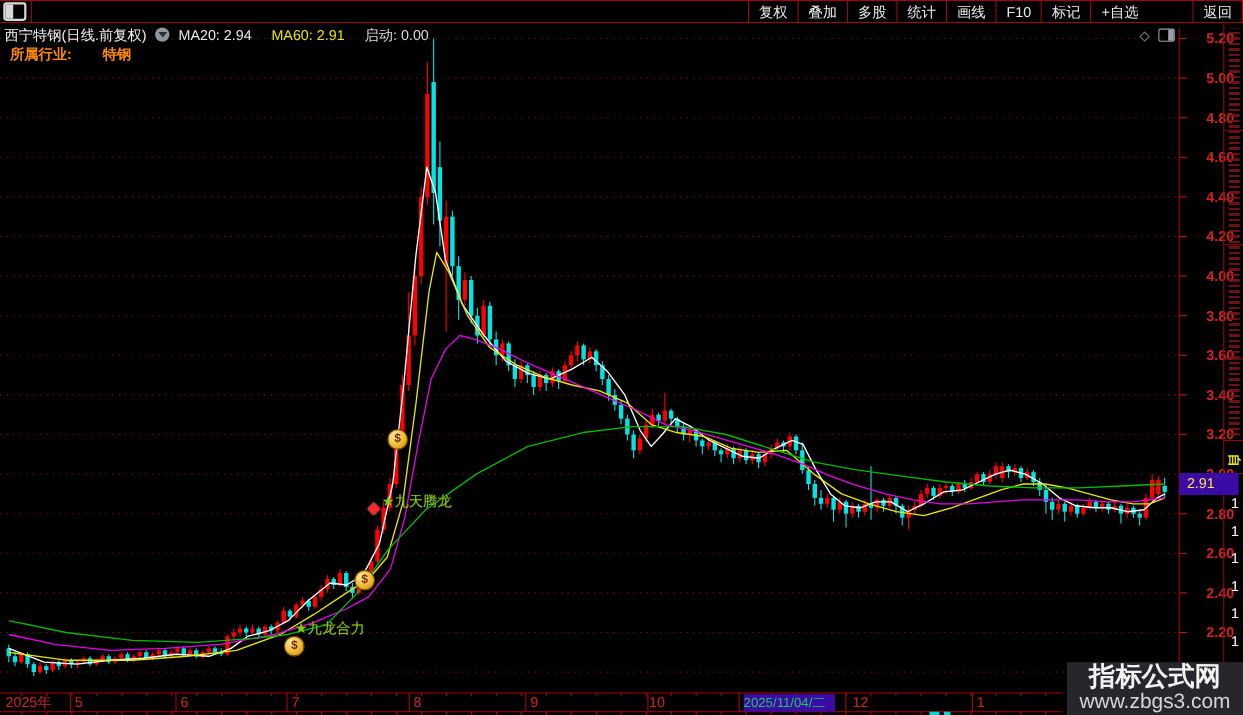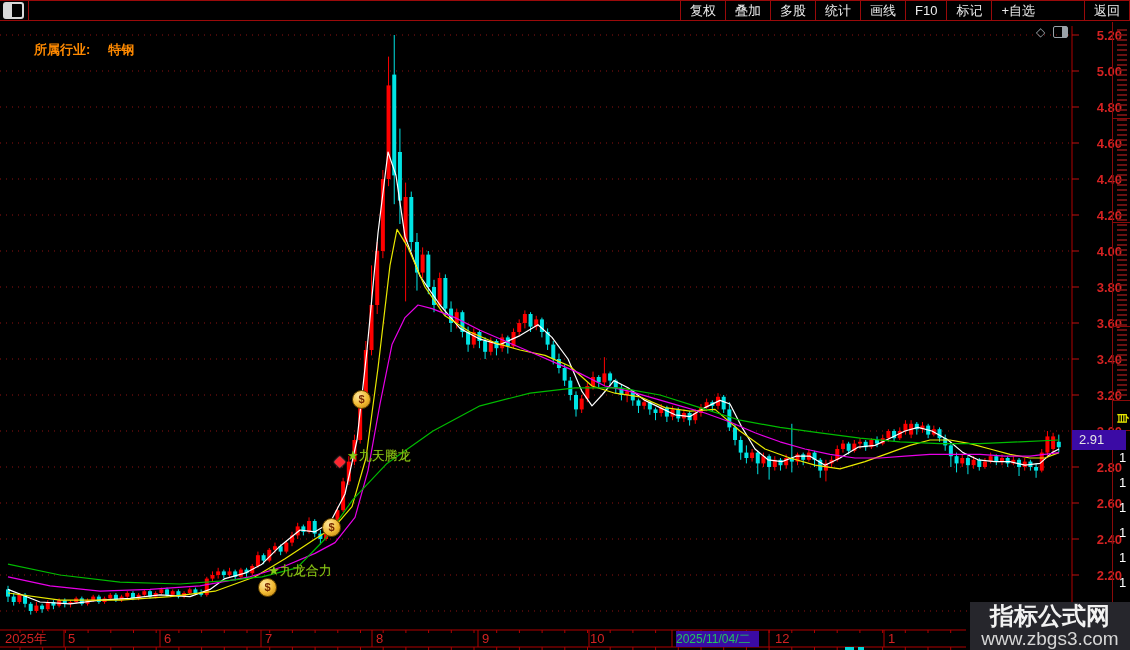--- a/index.html
+++ b/index.html
@@ -18,23 +18,23 @@
   .tb-right .tb-item{color:#ececec;font-size:13px;padding:0 9px;border-left:1px solid #9a0a0a;height:21px;line-height:21px;white-space:nowrap;}
   .tb-right .tb-item:last-child{border-right:1px solid #9a0a0a;margin-left:40px;}
   
   #titlerow{position:absolute;left:4px;top:23px;height:17px;display:flex;align-items:center;z-index:6;}
   #titlerow .sym{color:#f2f2f2;font-size:13px;}
   .dd-circle{width:13px;height:13px;border-radius:50%;background:#8f969c;margin:0 8px 0 8px;position:relative;}
   .dd-circle:before{content:"";position:absolute;left:3px;top:4px;border-left:4px solid transparent;border-right:4px solid transparent;border-top:5px solid #2b2f33;}
   #titlerow .ma20{color:#e8e8e8;font-size:13px;margin-right:18px;}
   #titlerow .ma60{color:#e8e800;font-size:13px;margin-right:18px;}
   #titlerow .qd{color:#d9d9d9;font-size:13px;}
-  #industryrow{position:absolute;left:34px;top:41px;height:16px;display:flex;z-index:6;}
+  #industryrow{position:absolute;left:9px;top:41px;height:16px;display:flex;z-index:6;}
   #industryrow span{color:#ff8a00;font-size:13px;font-weight:bold;}
-  #industryrow .ind-val{margin-left:18px;}
+  #industryrow .ind-val{margin-left:28px;}
   
   #miniicons{position:absolute;left:1036px;top:25px;display:flex;align-items:center;z-index:6;}
   .diamond-ic{color:#9aa2a8;font-size:12px;margin-right:8px;}
   .pane-ic{width:13px;height:10px;border:1.5px solid #9aa2a8;border-radius:2px;position:relative;}
   .pane-ic:before{content:"";position:absolute;right:0;top:0;width:5px;height:10px;background:#9aa2a8;}
   
   #chart{position:absolute;left:0;top:0;z-index:1;}
   
   .anno{position:absolute;z-index:4;white-space:nowrap;}
   .star-label{color:#84cc16;font-size:13px;font-weight:normal;text-shadow:0 0 1px #554400;}
@@ -43,21 +43,21 @@
     color:#7a2a00;font-size:11px;font-weight:bold;text-align:center;line-height:17px;}
   .gem{color:#ff2630;font-size:15px;text-shadow:0 0 2px #ff9aa0;}
   
   #rightstrip{position:absolute;left:1112px;top:22px;width:18px;height:580px;border-left:1px solid #8a0a0a;z-index:3;}
   .strip-pattern{position:absolute;left:4px;top:4px;width:10px;height:370px;
     background:repeating-linear-gradient(0deg,#7d1414 0 2px,transparent 2px 5px);opacity:.85;}
   .strip-sep{position:absolute;left:0;width:18px;height:1px;background:#8a0a0a;}
   .strip-accent{position:absolute;left:3px;color:#e8e800;font-size:12px;font-weight:bold;transform:rotate(90deg);}
   .strip-num{position:absolute;left:6px;color:#ffffff;font-size:13px;}
   
-  #pricebadge{position:absolute;left:1072px;top:430px;width:54px;height:20px;background:#3b0ba5;color:#e5e5e5;
+  #pricebadge{position:absolute;left:1072px;top:430px;width:54px;height:20px;background:#3b0ba5;color:#fde047;
     font-size:13px;line-height:20px;padding-left:7px;box-sizing:border-box;z-index:5;}
   #datebadge{position:absolute;left:676px;top:631px;width:83px;height:16px;background:#3b0ba5;color:#22c55e;
     font-size:12px;line-height:16px;text-align:left;z-index:5;}
   
   #watermark{position:absolute;left:970px;top:602px;width:160px;height:48px;background:#26262c;z-index:7;
     display:flex;flex-direction:column;align-items:center;justify-content:center;}
   #watermark .wm1{color:#f2f2f2;font-size:24px;font-weight:bold;line-height:26px;}
   #watermark .wm2{color:#d6d6d6;font-size:19px;line-height:20px;}
   
   .statusdash{position:absolute;height:3px;background:#00d8d8;z-index:2;}
@@ -609,20 +609,27 @@
       <text x="68" y="643" fill="#d42222" font-size="13" font-family="&quot;Liberation Sans&quot;,&quot;DejaVu Sans&quot;,sans-serif">5</text>
       <text x="164" y="643" fill="#d42222" font-size="13" font-family="&quot;Liberation Sans&quot;,&quot;DejaVu Sans&quot;,sans-serif">6</text>
       <text x="265" y="643" fill="#d42222" font-size="13" font-family="&quot;Liberation Sans&quot;,&quot;DejaVu Sans&quot;,sans-serif">7</text>
       <text x="376" y="643" fill="#d42222" font-size="13" font-family="&quot;Liberation Sans&quot;,&quot;DejaVu Sans&quot;,sans-serif">8</text>
       <text x="482" y="643" fill="#d42222" font-size="13" font-family="&quot;Liberation Sans&quot;,&quot;DejaVu Sans&quot;,sans-serif">9</text>
       <text x="590" y="643" fill="#d42222" font-size="13" font-family="&quot;Liberation Sans&quot;,&quot;DejaVu Sans&quot;,sans-serif">10</text>
       <text x="775" y="643" fill="#d42222" font-size="13" font-family="&quot;Liberation Sans&quot;,&quot;DejaVu Sans&quot;,sans-serif">12</text>
       <text x="888" y="643" fill="#d42222" font-size="13" font-family="&quot;Liberation Sans&quot;,&quot;DejaVu Sans&quot;,sans-serif">1</text>
     </svg>
 
+  <div id="titlerow">
+    <span class="sym">西宁特钢(日线.前复权)</span>
+    <span class="dd-circle"></span>
+    <span class="ma20">MA20: 2.94</span>
+    <span class="ma60">MA60: 2.91</span>
+    <span class="qd">启动: 0.00</span>
+  </div>
   <div id="industryrow">
     <span>所属行业:</span>
     <span class="ind-val">特钢</span>
   </div>
   <div id="miniicons">
     <span class="diamond-ic">◇</span>
     <span class="pane-ic"></span>
   </div>
 
   <div id="annolayer">

